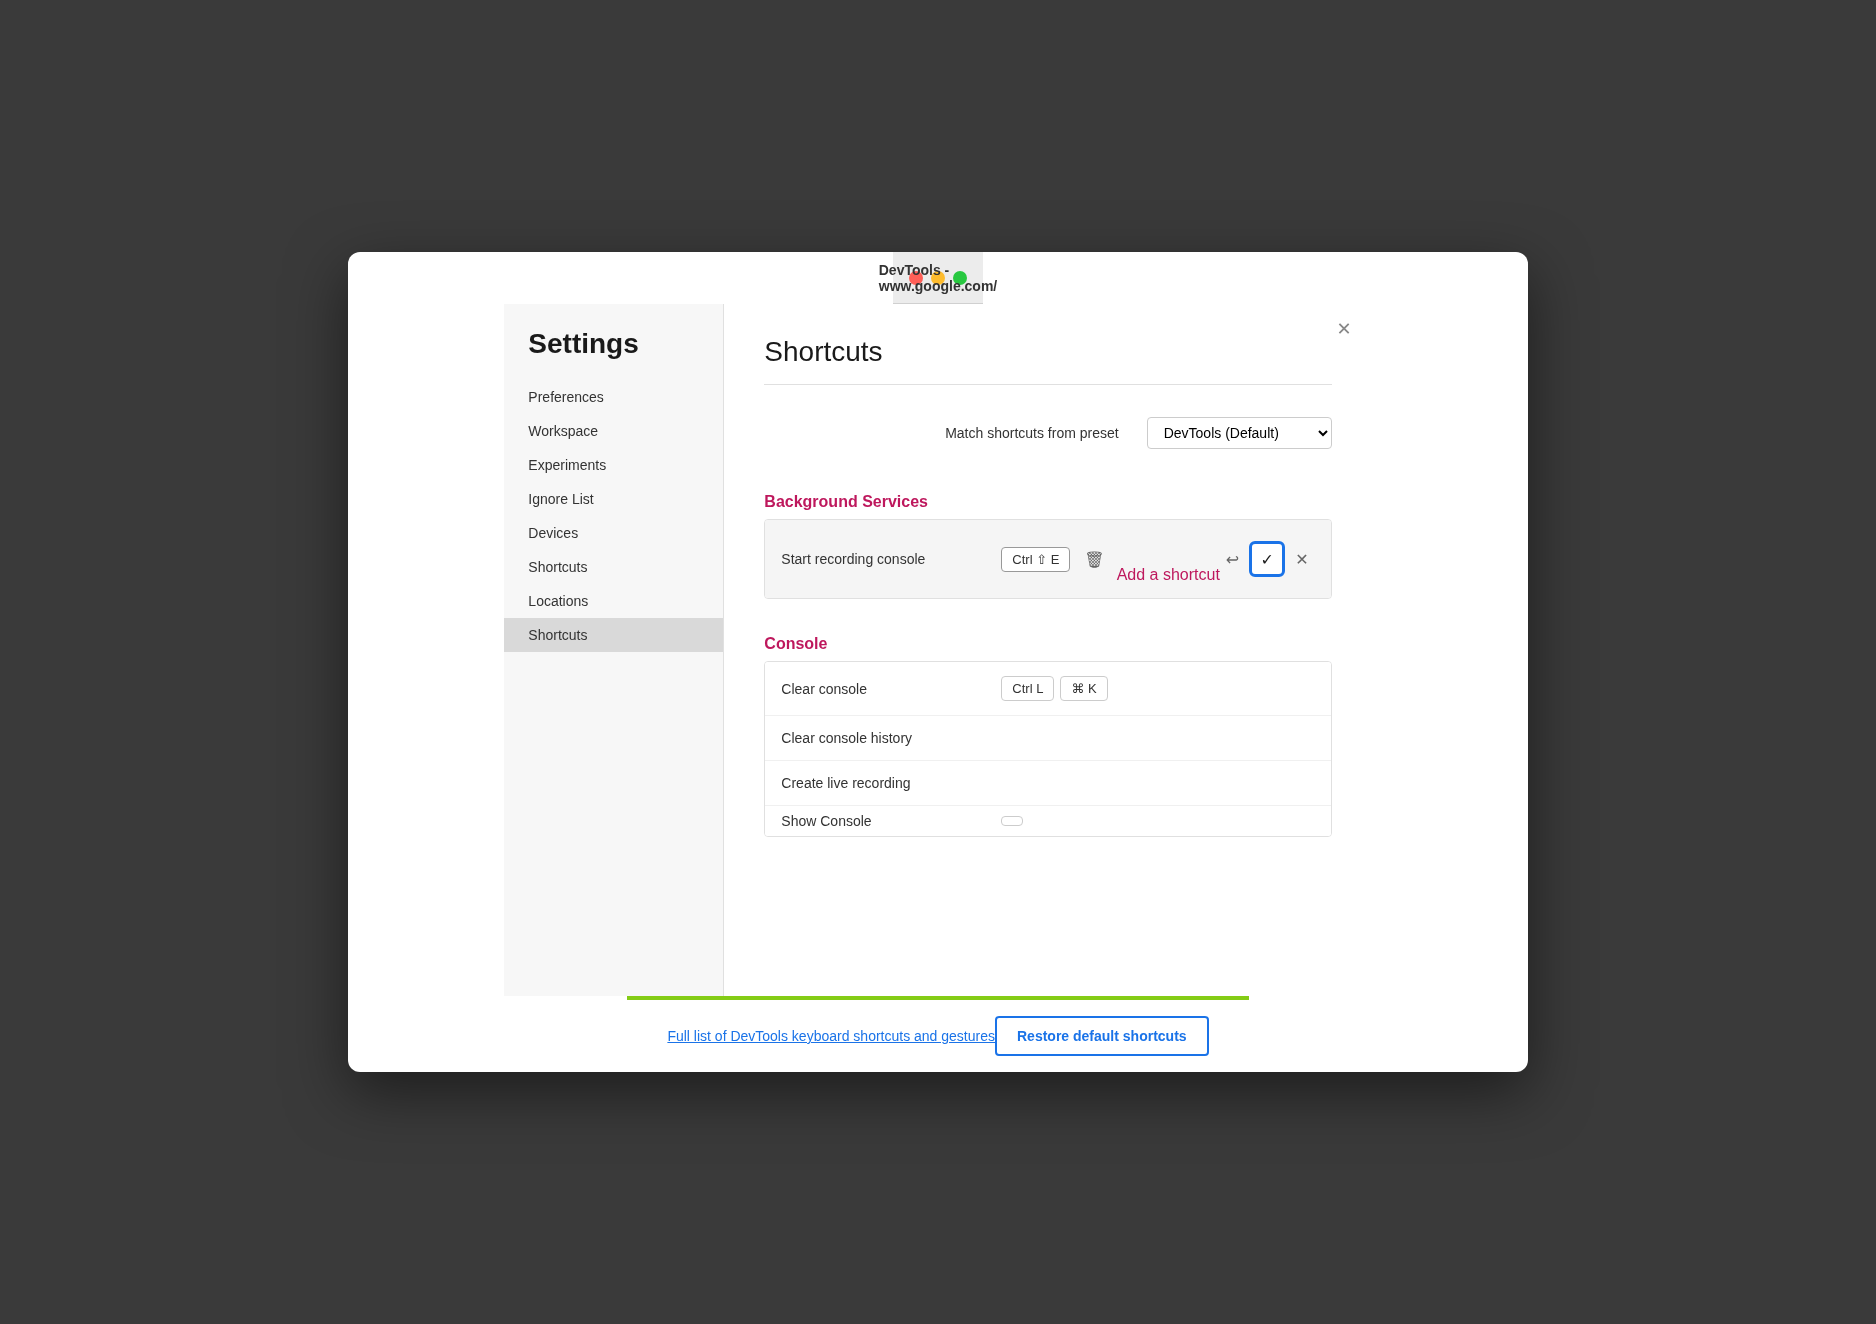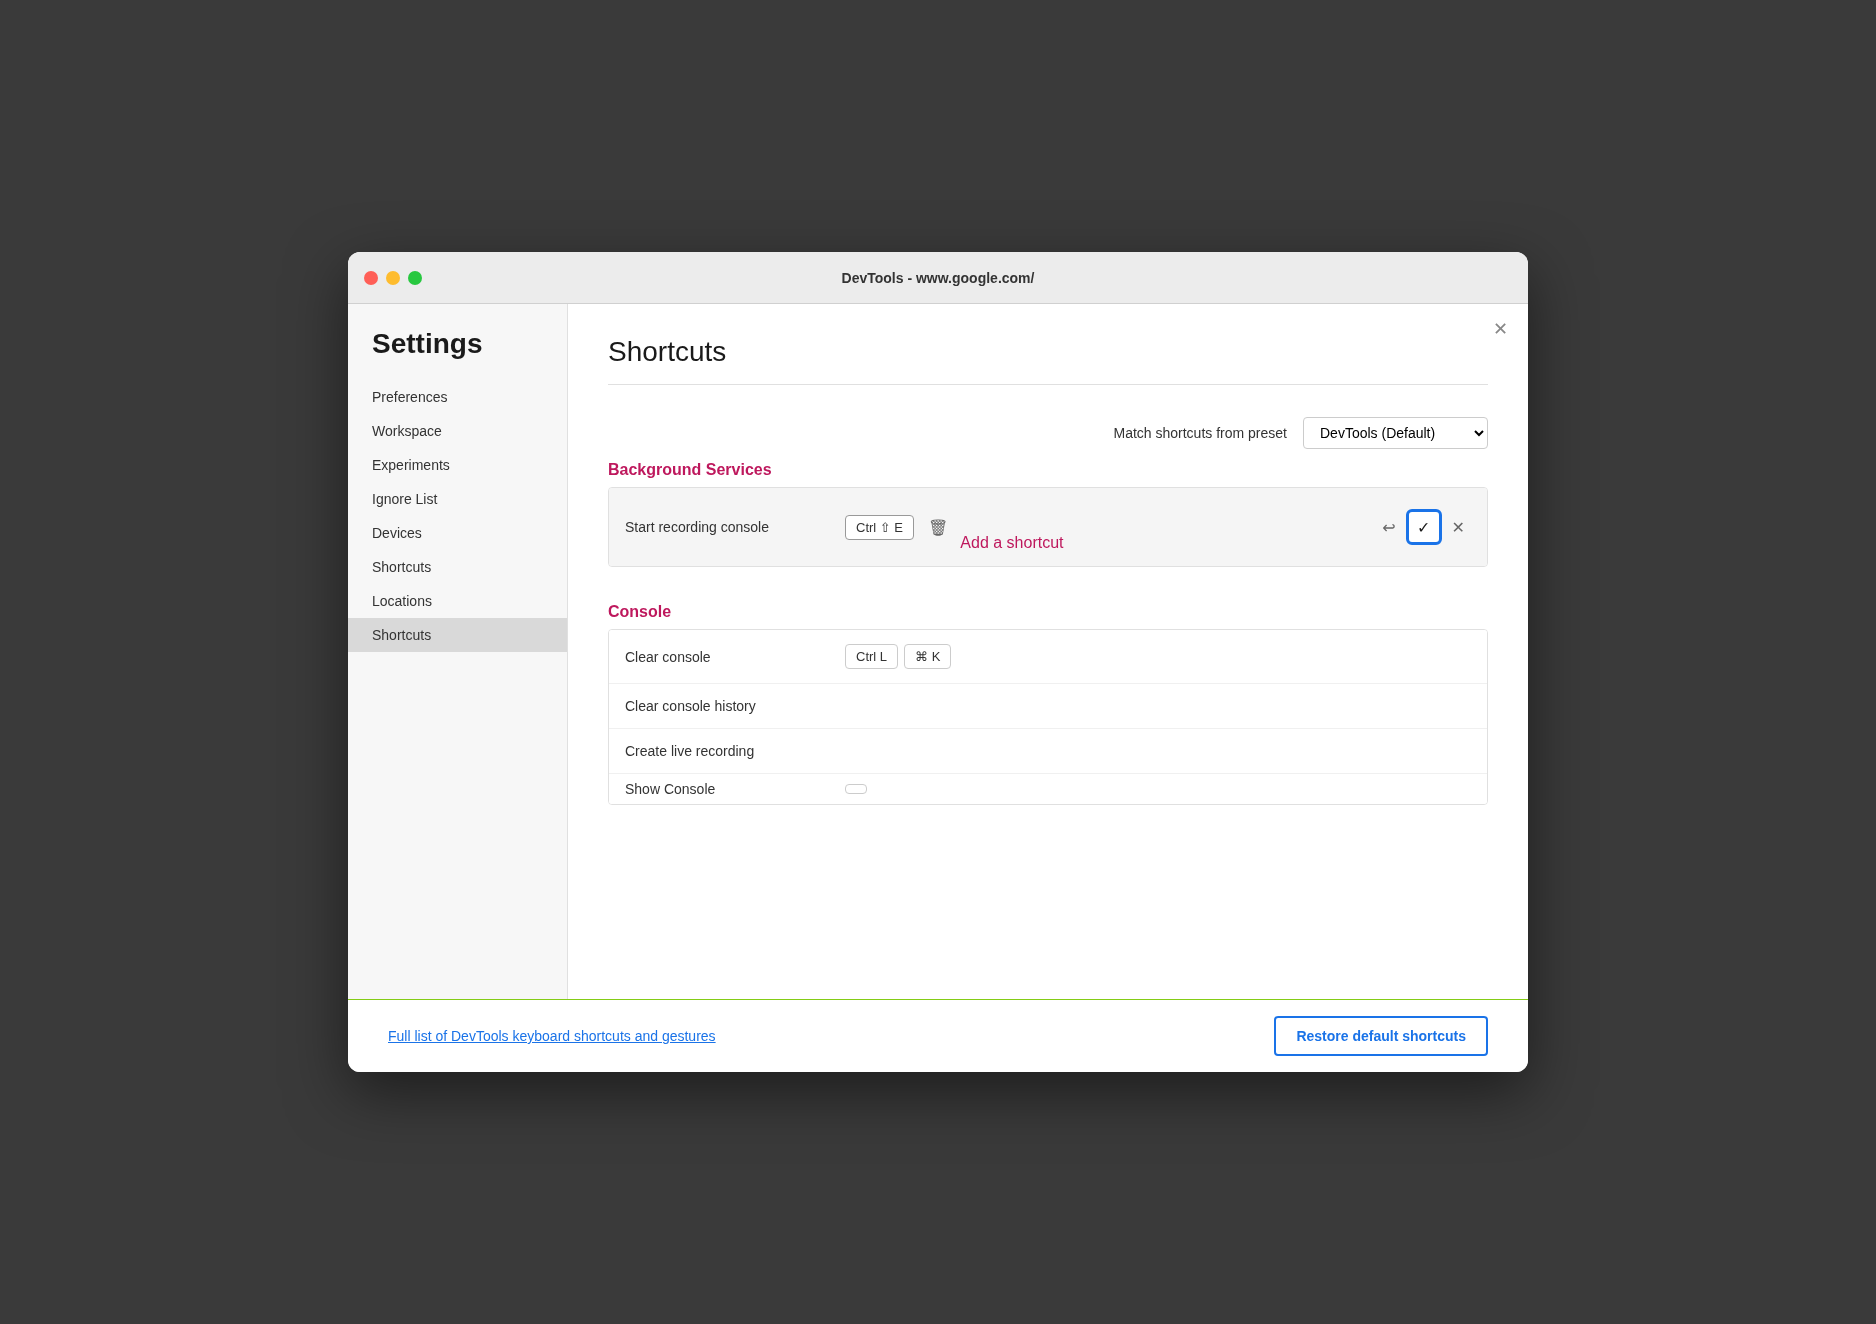--- a/index.html
+++ b/index.html
@@ -15,20 +15,21 @@
 
     .window {
       width: 1180px;
       min-height: 820px;
       background: #ffffff;
       border-radius: 12px;
       box-shadow: 0 20px 60px rgba(0,0,0,0.5);
       overflow: hidden;
       display: flex;
       flex-direction: column;
+      align-items: center;
     }
 
     .titlebar {
       background: #ececec;
       height: 52px;
       display: flex;
       align-items: center;
       padding: 0 16px;
       border-bottom: 1px solid #d0d0d0;
       flex-shrink: 0;
@@ -124,21 +125,22 @@
     .divider {
       border: none;
       border-top: 1px solid #e0e0e0;
       margin-bottom: 32px;
     }
 
     .preset-row {
       display: flex;
       align-items: center;
       justify-content: flex-end;
-      gap: 16px;
+      margin-bottom: 32px;
+      gap: 28px;
     }
 
     .preset-label {
       font-size: 14px;
       color: #333;
     }
 
     .preset-select {
       padding: 6px 32px 6px 12px;
       font-size: 14px;
@@ -259,21 +261,21 @@
       justify-content: center;
       color: #1a1a1a;
       font-size: 16px;
     }
 
     .footer {
       display: flex;
       align-items: center;
       justify-content: space-between;
       padding: 16px 40px;
-      border-top: 1px solid #84cc16;
+      border-top: 4px solid #84cc16;
       background: white;
       flex-shrink: 0;
     }
 
     .footer-link {
       color: #1a73e8;
       font-size: 14px;
       text-decoration: underline;
       cursor: pointer;
     }

